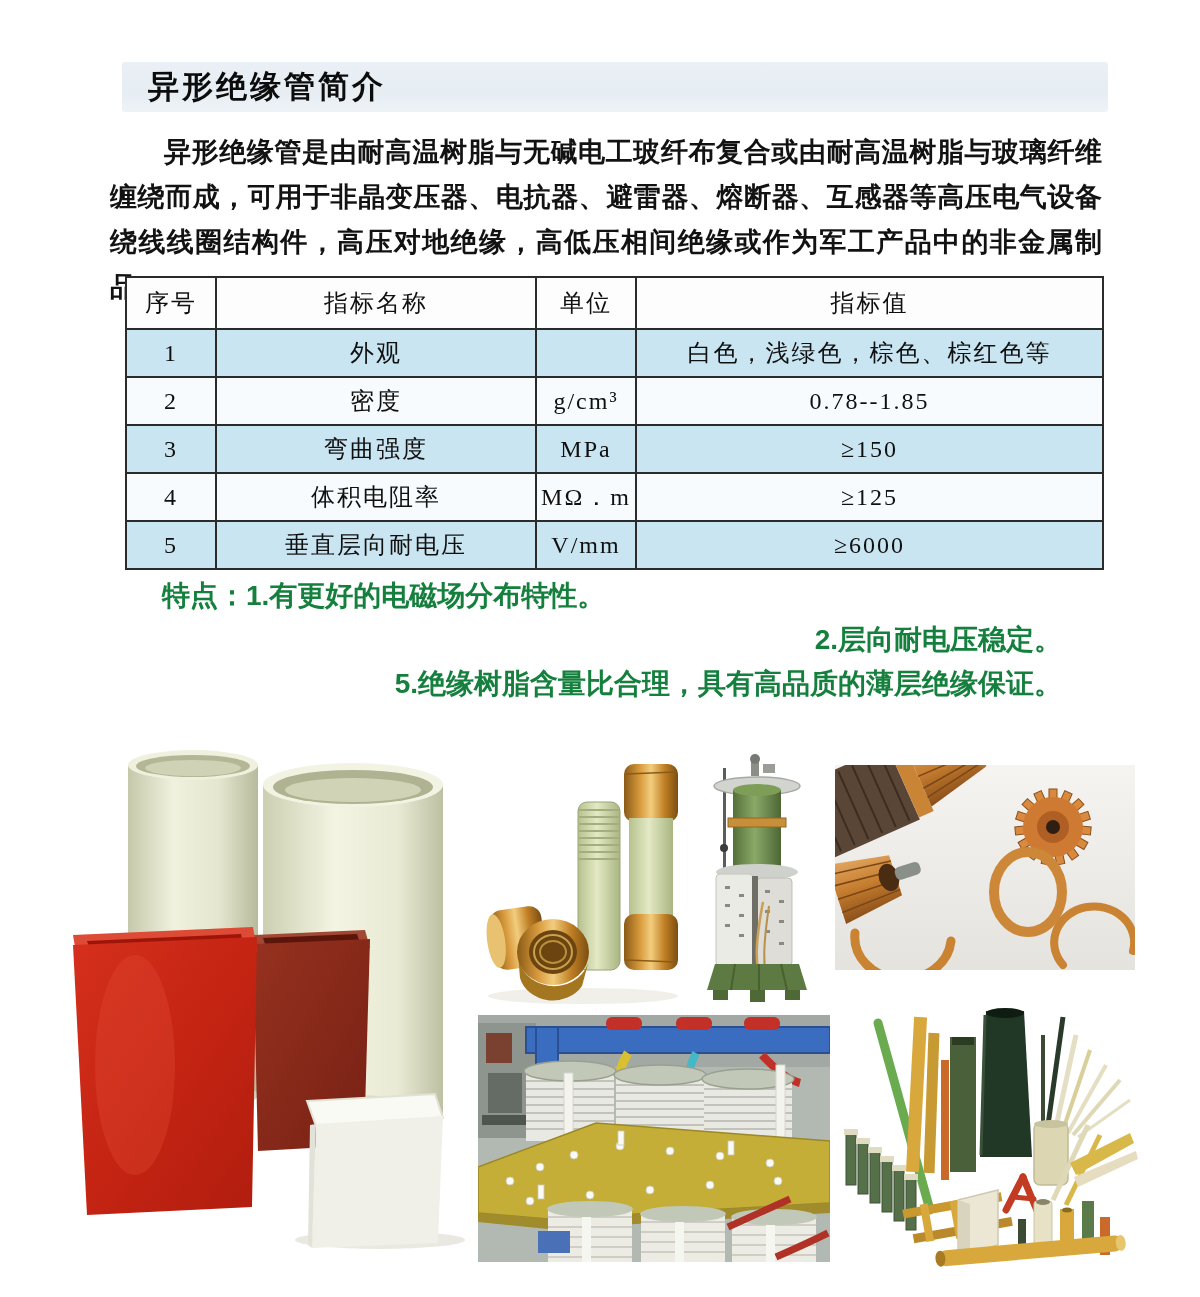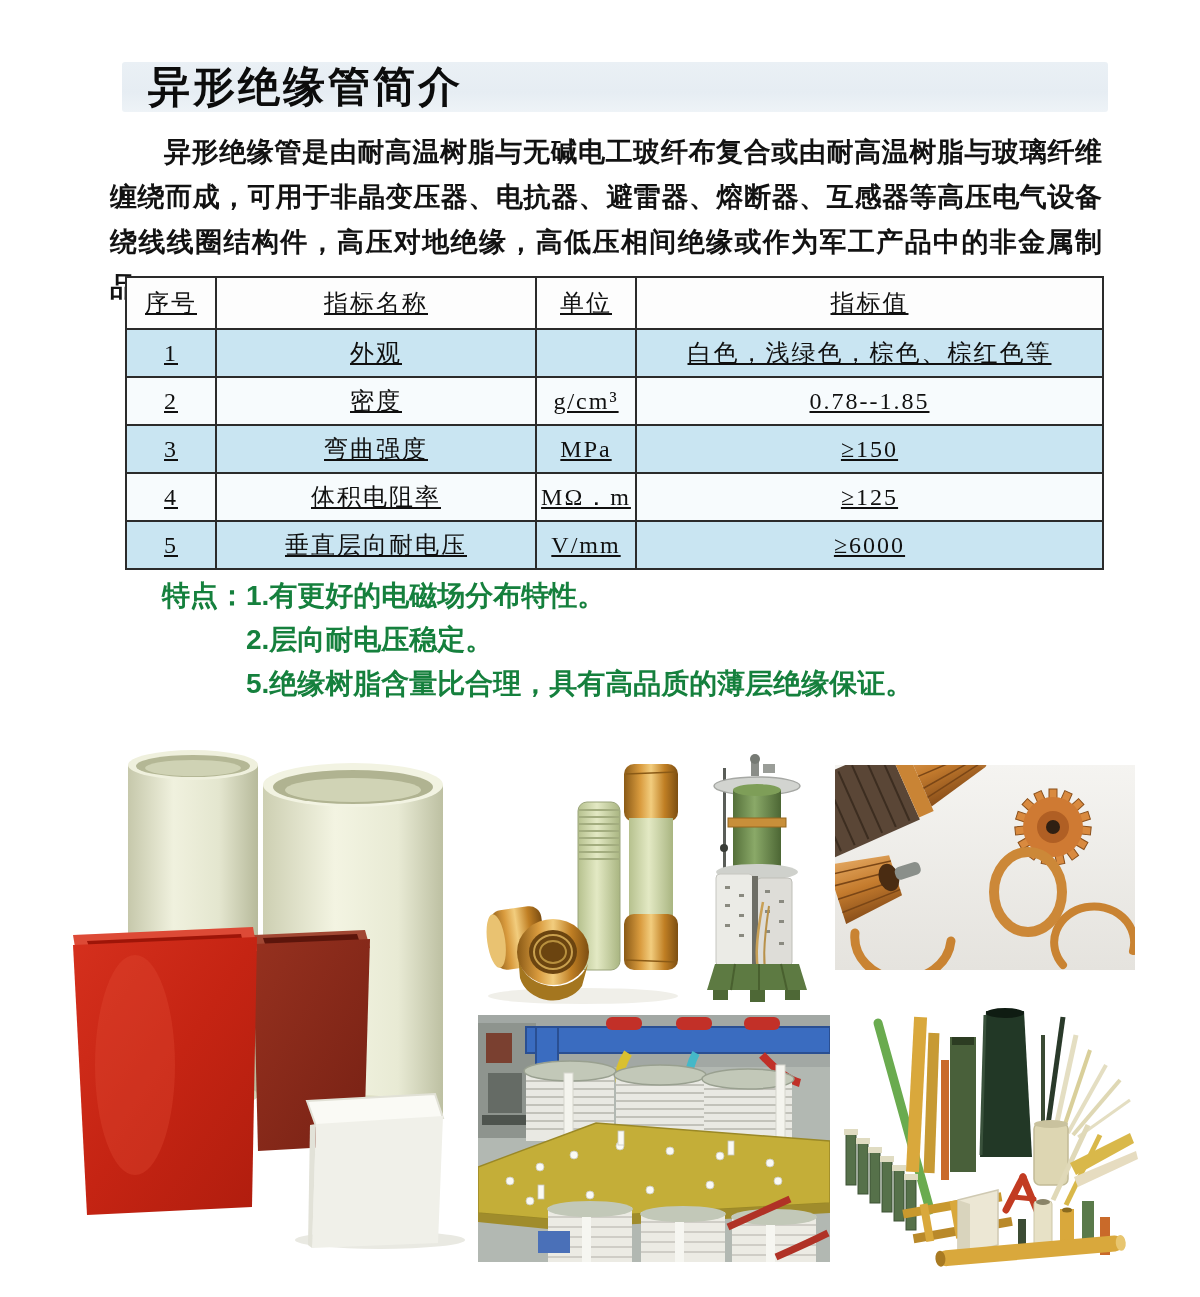--- a/index.html
+++ b/index.html
@@ -8,49 +8,49 @@
     font-family:"Liberation Sans", sans-serif; color:#141414; overflow:hidden;
   }
   
   .title-bar {
     position:absolute; left:122px; top:62px; width:986px; height:50px;
     background:linear-gradient(180deg,#eaf0f5 0%,#e6edf3 60%,#eef3f7 100%);
     border-radius:3px; display:flex; align-items:center; padding-left:26px;
     box-sizing:border-box;
   }
   .title-text {
-    font-size:42px; font-weight:900; letter-spacing:3px; color:#0c0c0c;
+    font-size:31px; font-weight:900; letter-spacing:3px; color:#0c0c0c;
   }
   
   .intro {
     position:absolute; left:110px; top:130px; width:992px; margin:0;
     font-size:27px; line-height:45px; font-weight:600; text-align:justify;
     text-indent:2em; color:#121212;
   }
   
   .spec-table {
     position:absolute; left:125px; top:276px; width:977px;
     border-collapse:collapse; table-layout:fixed;
     font-family:"Liberation Serif", serif; color:#101010;
   }
   .spec-table th, .spec-table td {
     border:2px solid #2b2b2b; text-align:center; vertical-align:middle;
-    font-size:24px; font-weight:400; letter-spacing:2px; padding:0;text-decoration:underline;
+    font-size:24px; font-weight:400; letter-spacing:2px; padding:0;
   }
   .spec-table thead th { height:50px; background:#fdfdfd; }
   .spec-table tbody td { height:46px; }
   .spec-table tr.alt td { background:#c9e5f2; }
   .spec-table tr.plain td { background:#f7fbfd; }
   
   .features {
     position:absolute; left:162px; top:574px; width:900px;
     font-size:28px; font-weight:600; line-height:44px; color:#15803d;
   }
   .feature-line { white-space:nowrap; }
-  .feature-line.indented { padding-left:84px; }
+  .feature-line.indented { padding-left:84px;text-align:right; }
   
   .photo { position:absolute; }
   .photo svg { display:block; width:100%; height:100%; }
 </style>
 </head>
 <body>
 
 <div class="page">
 
   <div class="title-bar">

